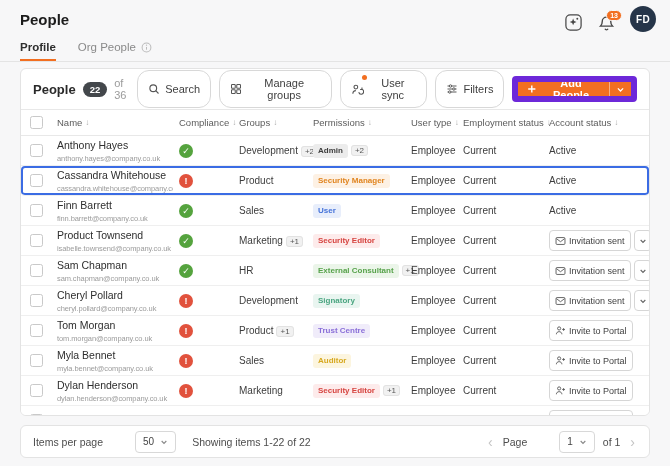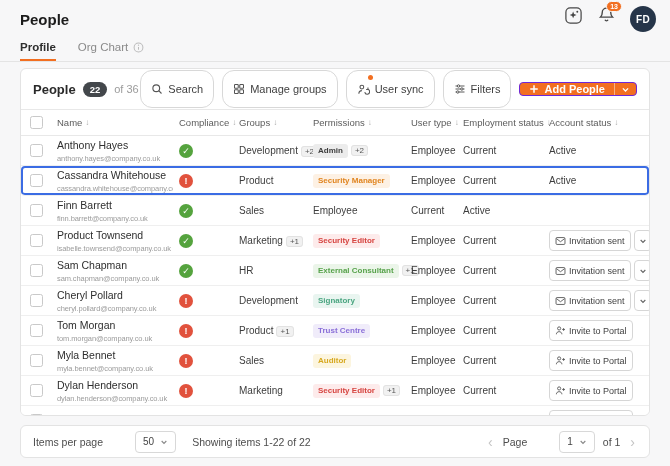--- a/index.html
+++ b/index.html
@@ -7,21 +7,21 @@
   body {
     font-family: "Liberation Sans", "DejaVu Sans", sans-serif;
     background: #f7f7f8; color: #333; position: relative;
   }
   button { font-family: inherit; cursor: pointer; }
 
   
   .topbar { height: 38px; display: flex; align-items: center; justify-content: space-between;
     padding: 0 14px 0 20px; }
   .page-title { font-size: 15px; font-weight: bold; color: #1c1c1c; }
-  .topbar-right { display: flex; align-items: flex-start; gap: 15px; }
+  .topbar-right { display: flex; align-items: flex-end; gap: 15px; }
   .icon-btn { background: none; border: none; display: flex; align-items: center; position: relative; padding: 0; }
   .bell-badge { position: absolute; top: -5px; right: -7px; background: #f26f21; color: #fff;
     font-size: 7px; font-weight: bold; padding: 1px 3px; border-radius: 7px; border: 1.5px solid #f7f7f8; }
   .avatar { width: 26px; height: 26px; border-radius: 50%; background: #263549; color: #fff;
     font-size: 10px; font-weight: bold; display: flex; align-items: center; justify-content: center; letter-spacing: .3px; }
 
   
   .tabs { height: 24px; display: flex; align-items: flex-end; gap: 22px; padding: 0 20px;
     border-bottom: 1px solid #e4e4e4; }
   .tab { font-size: 11.5px; color: #8a8a8a; padding-bottom: 6px; border-bottom: 2px solid transparent; cursor: pointer; display:flex; align-items:center; gap:5px; }
@@ -34,22 +34,22 @@
   .tl-left { display: flex; align-items: center; gap: 7px; }
   .tl-title { font-size: 13px; font-weight: bold; color: #2a2a2a; }
   .count-badge { background: #43474b; color: #fff; font-size: 9.5px; font-weight: bold;
     padding: 2px 7px; border-radius: 9px; }
   .count-total { font-size: 11px; color: #9b9b9b; }
   .tl-right { display: flex; align-items: center; gap: 8px; }
   .btn { display: inline-flex; align-items: center; gap: 5px; height: 38px; padding: 0 10px;
     border: 1px solid #d8d8d8; border-radius: 12px; background: #fff; font-size: 11px; color: #3f3f3f; position: relative; }
   .btn svg { color: #555; flex: none; }
   .sync-dot { position: absolute; top: 4px; left: 21px; width: 5px; height: 5px; border-radius: 50%; background: #f26f21; }
-  .btn-primary { display: inline-flex; align-items: stretch; background: #f26f21; border: 1px solid #6d28d9;
-    border-radius: 4px; overflow: hidden; height: 14px; padding: 0; }
+  .btn-primary { display: inline-flex; align-items: stretch; background: #f26f21; border: 6px solid #6d28d9;
+    border-radius: 4px; overflow: hidden; height: 26px; padding: 0; }
   .btn-primary .main { display: flex; align-items: center; gap: 5px; padding: 0 9px; color: #fff;
     font-size: 11px; font-weight: bold; background: none; border: none; }
   .btn-primary .split { width: 1px; background: rgba(255,255,255,.45); }
   .btn-primary .dd { display: flex; align-items: center; padding: 0 6px; color: #fff; background: none; border: none; }
 
   
   .thead-row, .trow { display: grid; grid-template-columns: 30px 122px 60px 74px 98px 52px 86px 1fr; align-items: center; }
   .thead-row { height: 27px; border-top: 1px solid #e8e8e8; border-bottom: 1px solid #e8e8e8; }
   .th { display: flex; align-items: center; gap: 3px; padding-left: 6px; font-size: 9.5px; color: #5c5c5c; white-space: nowrap; }
   .arrow { color: #a8a8a8; font-size: 8px; }
@@ -115,21 +115,21 @@
     </button>
     <div class="avatar">FD</div>
   </div>
 </header>
 
 <nav class="tabs">
   <div class="tab active">
     <span>Profile</span>
   </div>
   <div class="tab">
-    <span>Org Chart</span>
+    <span>Org People</span>
     <svg width="11" height="11" viewBox="0 0 12 12">
       <circle cx="6" cy="6" r="4.8" fill="none" stroke="#bbb" stroke-width="1.1"></circle>
       <line x1="6" y1="5.4" x2="6" y2="8.4" stroke="#bbb" stroke-width="1.1"></line>
       <circle cx="6" cy="3.5" r="0.7" fill="#bbb"></circle>
     </svg>
   </div>
 </nav>
 
 <main class="card table-card">
   <div class="card-toolbar">
@@ -268,20 +268,21 @@
   <div class="trow">
     <div class="c-check">
           <span class="checkbox"></span>
         </div>
     <div class="c-name">
       <div class="nm">Finn Barrett</div>
       <div class="em">finn.barrett@company.co.uk</div>
     </div>
     <div class="cell c-comp"><span class="comp-icon ok">✓</span></div>
     <div class="cell c-group"><span class="grp">Sales</span></div>
+    <div class="cell c-perm"><span class="badge blue">User</span></div>
     <div class="cell c-ut">Employee</div>
     <div class="cell c-es">Current</div>
     <div class="cell c-as">
           <span class="as-text">Active</span>
         </div>
   </div>
 
   <div class="trow">
     <div class="c-check">
           <span class="checkbox"></span>

